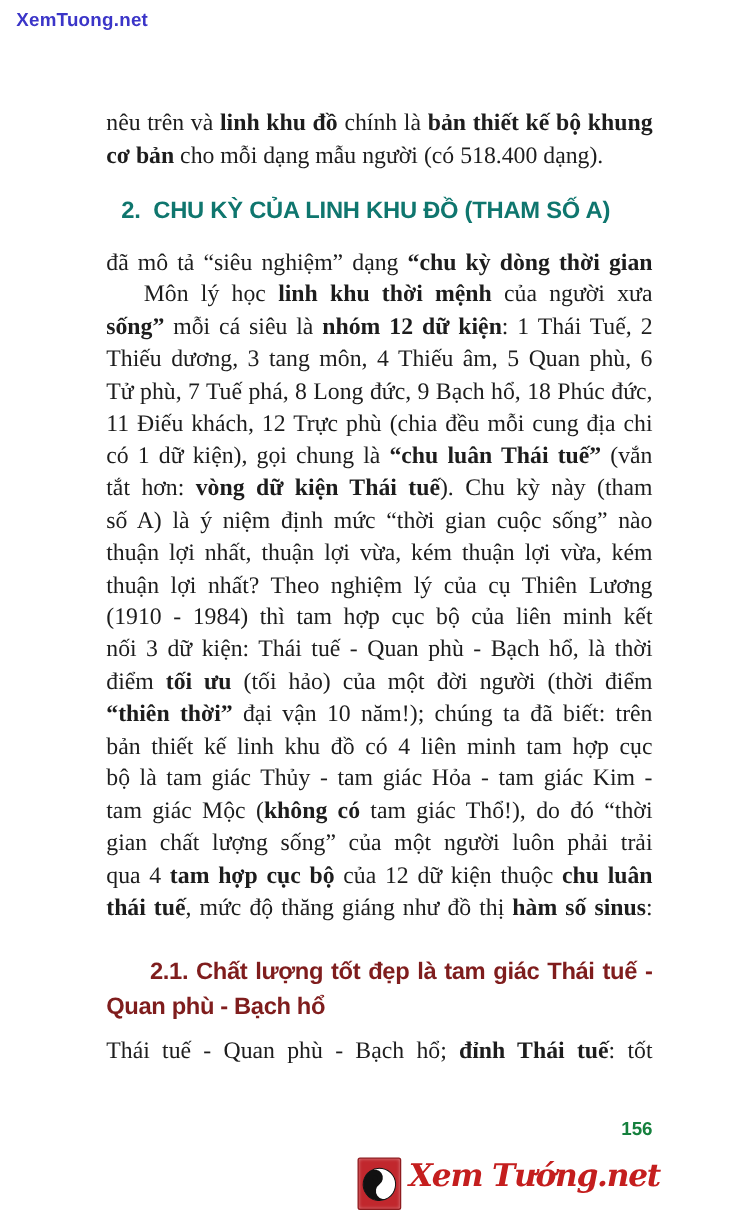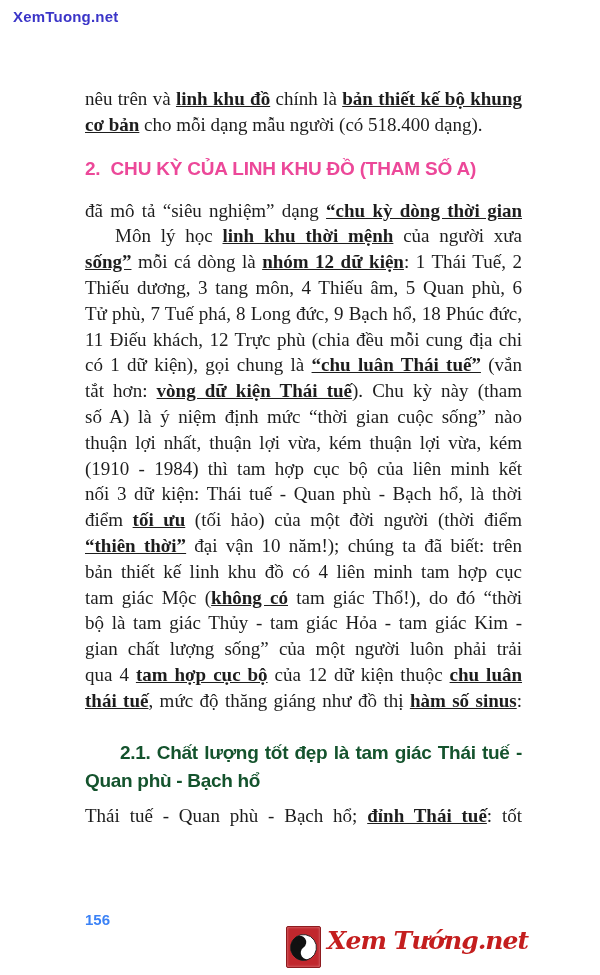--- a/index.html
+++ b/index.html
@@ -15,39 +15,38 @@
     color:#3b35c8; text-decoration:none; letter-spacing:0.2px;
   }
   
   .page-body { position:absolute; left:85px; top:86px; width:437px; }
   .paragraph .line {
     font:19px/25.8px "Liberation Serif", serif; color:#1d1d1d;
     text-align:justify; text-align-last:justify;
   }
   .paragraph .line.nj { text-align-last:left; }
   .paragraph .line.ind { padding-left:30px; }
-  .paragraph b { font-weight:bold;text-decoration:underline; }
+  .paragraph b { font-weight:bold; }
   .heading2 {
-    font:bold 19px/26px "Liberation Sans", sans-serif; color:#ec4899;
+    font:bold 19px/26px "Liberation Sans", sans-serif; color:#0f766e;
     letter-spacing:-0.2px; white-space:pre-wrap;
-    margin:18px 0 16px 0;
+    margin:18px 0 16px 12px;
   }
   .heading3 { margin:25px 0 8px 0; }
   .heading3 .line {
-    font:bold 19px/28px "Liberation Sans", sans-serif; color:#14532d;
+    font:bold 19px/28px "Liberation Sans", sans-serif; color:#7f1d1d;
     letter-spacing:-0.3px; text-align:justify; text-align-last:justify;
   }
   .heading3 .line.nj { text-align-last:left; }
   .heading3 .line.ind { padding-left:35px; }
   
   .page-number {
     position:absolute; left:85px; top:895px; width:437px;
-    font:bold 15px/18px "Liberation Sans", sans-serif; color:#3b82f6;
-    text-align:left;
-    margin-top:16px;
+    font:bold 15px/18px "Liberation Sans", sans-serif; color:#15803d;
+    text-align:right;
   }
   .brand {
     position:absolute; right:8px; top:926px;
     display:flex; align-items:flex-start; gap:6px; text-decoration:none;
   }
   .brand-square {
     width:33px; height:40px; background:#c1272d;
     border:1px solid #8e1b1f; border-radius:2px;
     display:flex; align-items:center; justify-content:center;
     box-shadow:inset 0 0 3px rgba(255,255,255,.45);
@@ -67,35 +66,36 @@
 
   <div class="page-body">
       <div class="paragraph">
         <div class="line j"><span>nêu trên và </span><b>linh khu đồ</b><span> chính là </span><b>bản thiết kế bộ khung</b></div>
         <div class="line nj"><b>cơ bản</b><span> cho mỗi dạng mẫu người (có 518.400 dạng).</span></div>
       </div>
       <div class="heading2">2.  CHU KỲ CỦA LINH KHU ĐỒ (THAM SỐ A)</div>
       <div class="paragraph">
         <div class="line j"><span>đã mô tả “siêu nghiệm” dạng </span><b>“chu kỳ dòng thời gian</b></div>
         <div class="line j ind"><span>Môn lý học </span><b>linh khu thời mệnh</b><span> của người xưa</span></div>
-        <div class="line j"><b>sống”</b><span> mỗi cá dòng là </span><b>nhóm 12 dữ kiện</b><span>: 1 Thái Tuế, 2</span></div>
+        <div class="line j"><b>sống”</b><span> mỗi cá siêu là </span><b>nhóm 12 dữ kiện</b><span>: 1 Thái Tuế, 2</span></div>
         <div class="line j"><span>Thiếu dương, 3 tang môn, 4 Thiếu âm, 5 Quan phù, 6</span></div>
         <div class="line j"><span>Tử phù, 7 Tuế phá, 8 Long đức, 9 Bạch hổ, 18 Phúc đức,</span></div>
         <div class="line j"><span>11 Điếu khách, 12 Trực phù (chia đều mỗi cung địa chi</span></div>
         <div class="line j"><span>có 1 dữ kiện), gọi chung là </span><b>“chu luân Thái tuế”</b><span> (vắn</span></div>
         <div class="line j"><span>tắt hơn: </span><b>vòng dữ kiện Thái tuế</b><span>). Chu kỳ này (tham</span></div>
         <div class="line j"><span>số A) là ý niệm định mức “thời gian cuộc sống” nào</span></div>
         <div class="line j"><span>thuận lợi nhất, thuận lợi vừa, kém thuận lợi vừa, kém</span></div>
+        <div class="line j"><span>thuận lợi nhất? Theo nghiệm lý của cụ Thiên Lương</span></div>
         <div class="line j"><span>(1910 - 1984) thì tam hợp cục bộ của liên minh kết</span></div>
         <div class="line j"><span>nối 3 dữ kiện: Thái tuế - Quan phù - Bạch hổ, là thời</span></div>
         <div class="line j"><span>điểm </span><b>tối ưu</b><span> (tối hảo) của một đời người (thời điểm</span></div>
         <div class="line j"><b>“thiên thời”</b><span> đại vận 10 năm!); chúng ta đã biết: trên</span></div>
         <div class="line j"><span>bản thiết kế linh khu đồ có 4 liên minh tam hợp cục</span></div>
+        <div class="line j"><span>bộ là tam giác Thủy - tam giác Hỏa - tam giác Kim -</span></div>
         <div class="line j"><span>tam giác Mộc (</span><b>không có</b><span> tam giác Thổ!), do đó “thời</span></div>
-        <div class="line j"><span>bộ là tam giác Thủy - tam giác Hỏa - tam giác Kim -</span></div>
         <div class="line j"><span>gian chất lượng sống” của một người luôn phải trải</span></div>
         <div class="line j"><span>qua 4 </span><b>tam hợp cục bộ</b><span> của 12 dữ kiện thuộc </span><b>chu luân</b></div>
         <div class="line j"><b>thái tuế</b><span>, mức độ thăng giáng như đồ thị </span><b>hàm số sinus</b><span>:</span></div>
       </div>
       <div class="heading3">
         <div class="line j ind"><span>2.1. Chất lượng tốt đẹp là tam giác Thái tuế -</span></div>
         <div class="line nj"><span>Quan phù - Bạch hổ</span></div>
       </div>
       <div class="paragraph">
         <div class="line j"><span>Thái tuế - Quan phù - Bạch hổ; </span><b>đỉnh Thái tuế</b><span>: tốt</span></div>

